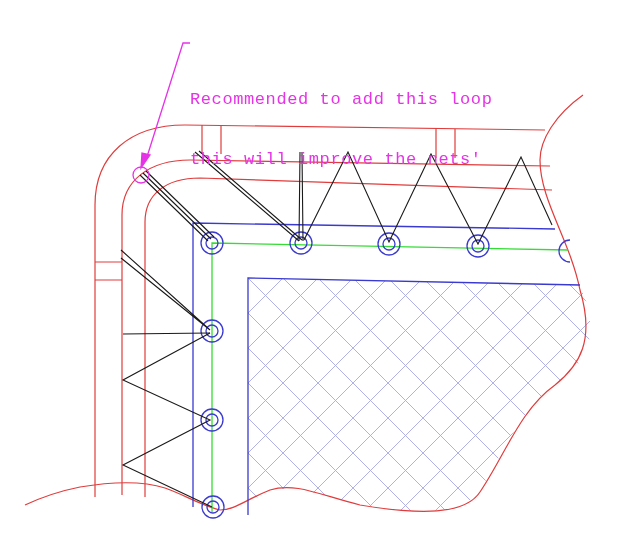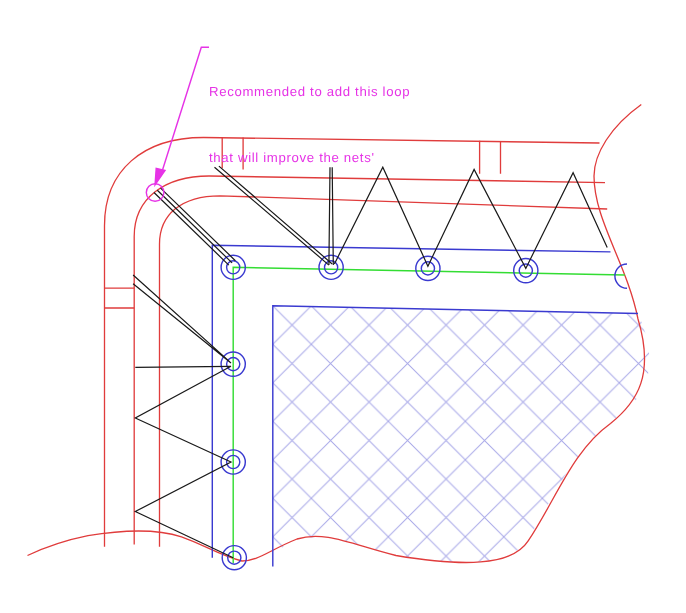--- a/index.html
+++ b/index.html
@@ -1,23 +1,23 @@
 <!DOCTYPE html>
 <html><head>
   <meta charset="utf-8">
   <style>
     html, body { margin: 0; padding: 0; background: #ffffff; }
     body { width: 624px; height: 557px; overflow: hidden; position: relative; }
     #canvas { position: absolute; left: 0; top: 0; width: 624px; height: 557px; }
     .annotation {
       position: absolute;
       left: 190px;
-      top: 33px;
-      font-family: Liberation Sans, sans-serif;
-      font-size: 12px;
+      top: 50px;
+      font-family: Liberation Mono, monospace;
+      font-size: 17px;
       line-height: 20px;
       color: #e633e6;
       letter-spacing: 0.6px;
       white-space: pre;
       font-weight: normal;
     }
     .annotation .line { display: block; }
   </style>
 </head>
 <body>
@@ -111,14 +111,14 @@
 
   <g fill="none" stroke="#e633e6" stroke-width="1.3">
     <circle cx="141" cy="175" r="8"></circle>
     <path d="M190 43 L183 43 L146 160"></path>
     <path d="M141 168 L142 153 L150 155 Z" fill="#e633e6"></path>
   </g>
 </svg>
 
 <div class="annotation">
   <span class="line">Recommended to add this loop</span>
-  <span class="line">that will improve the nets'</span>
+  <span class="line">this will improve the nets'</span>
 </div>
 
 </body></html>

